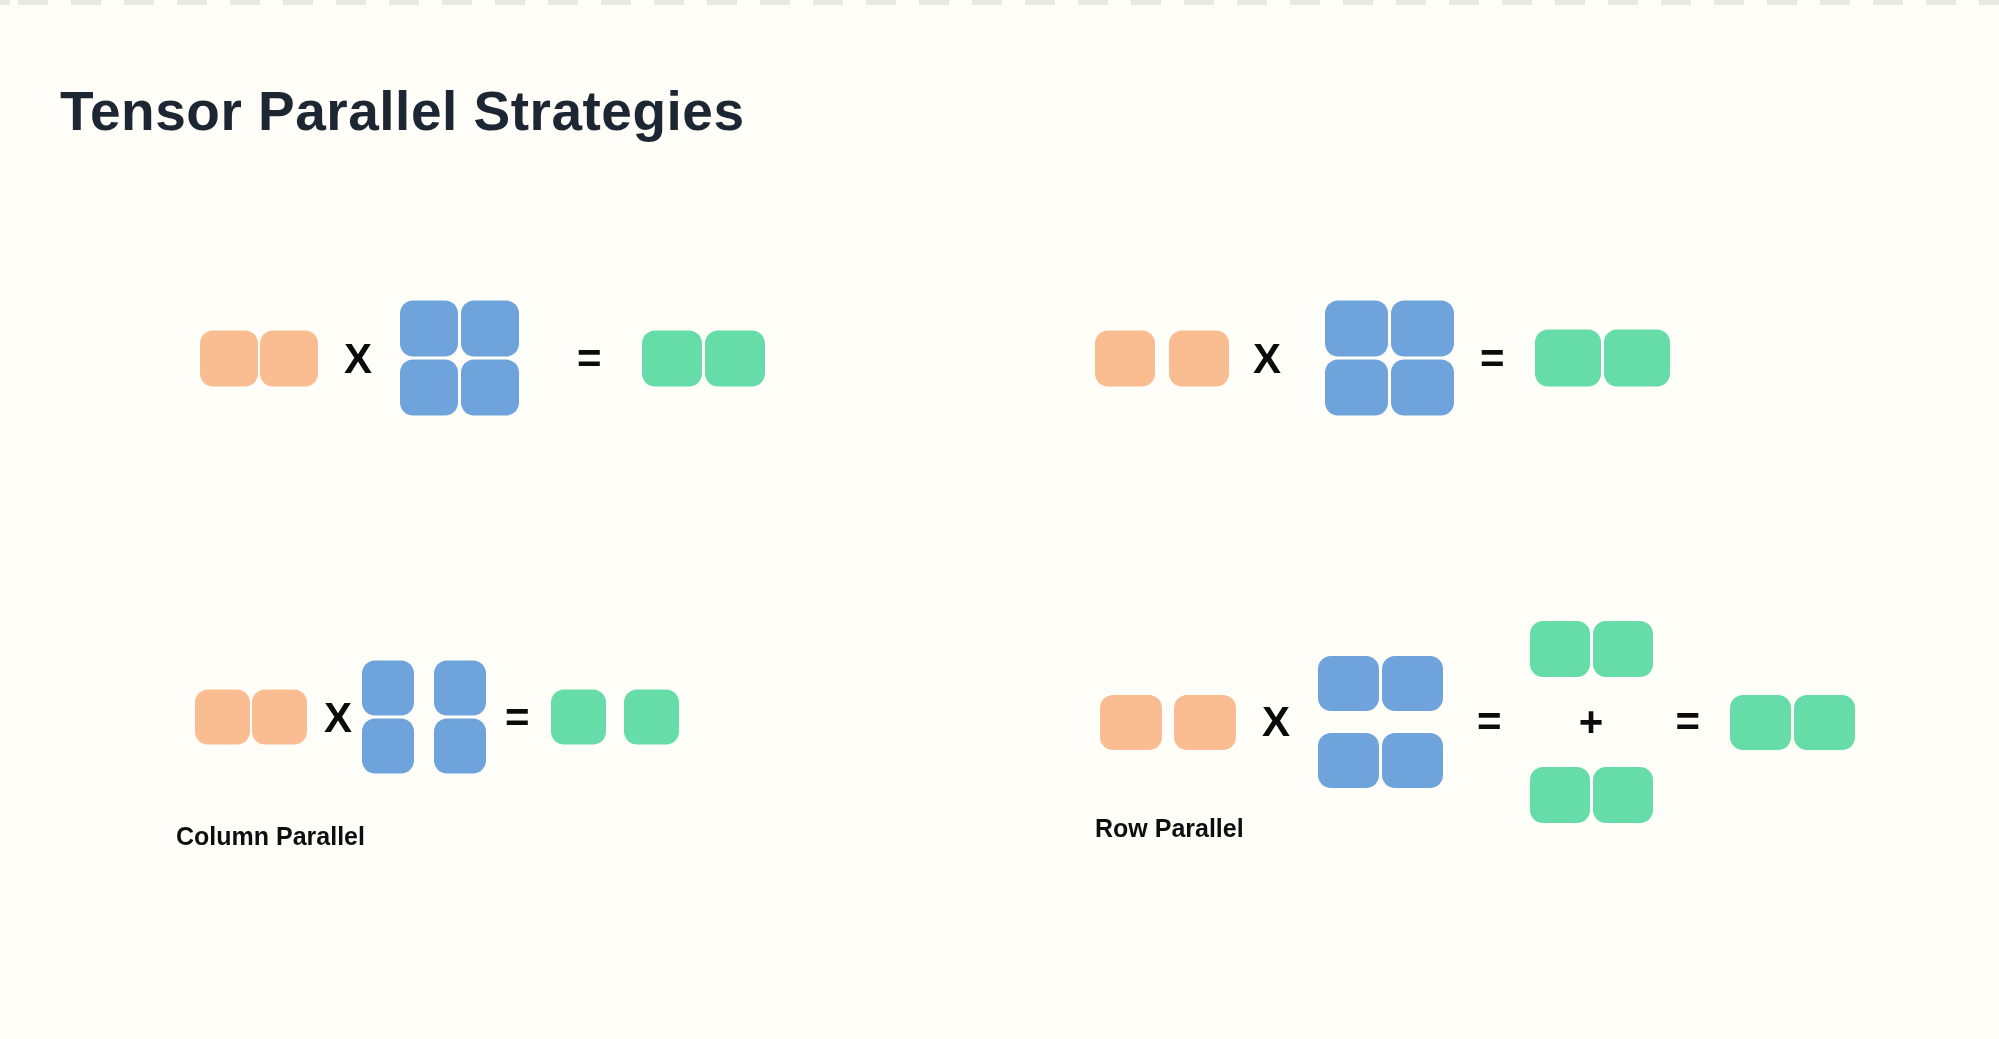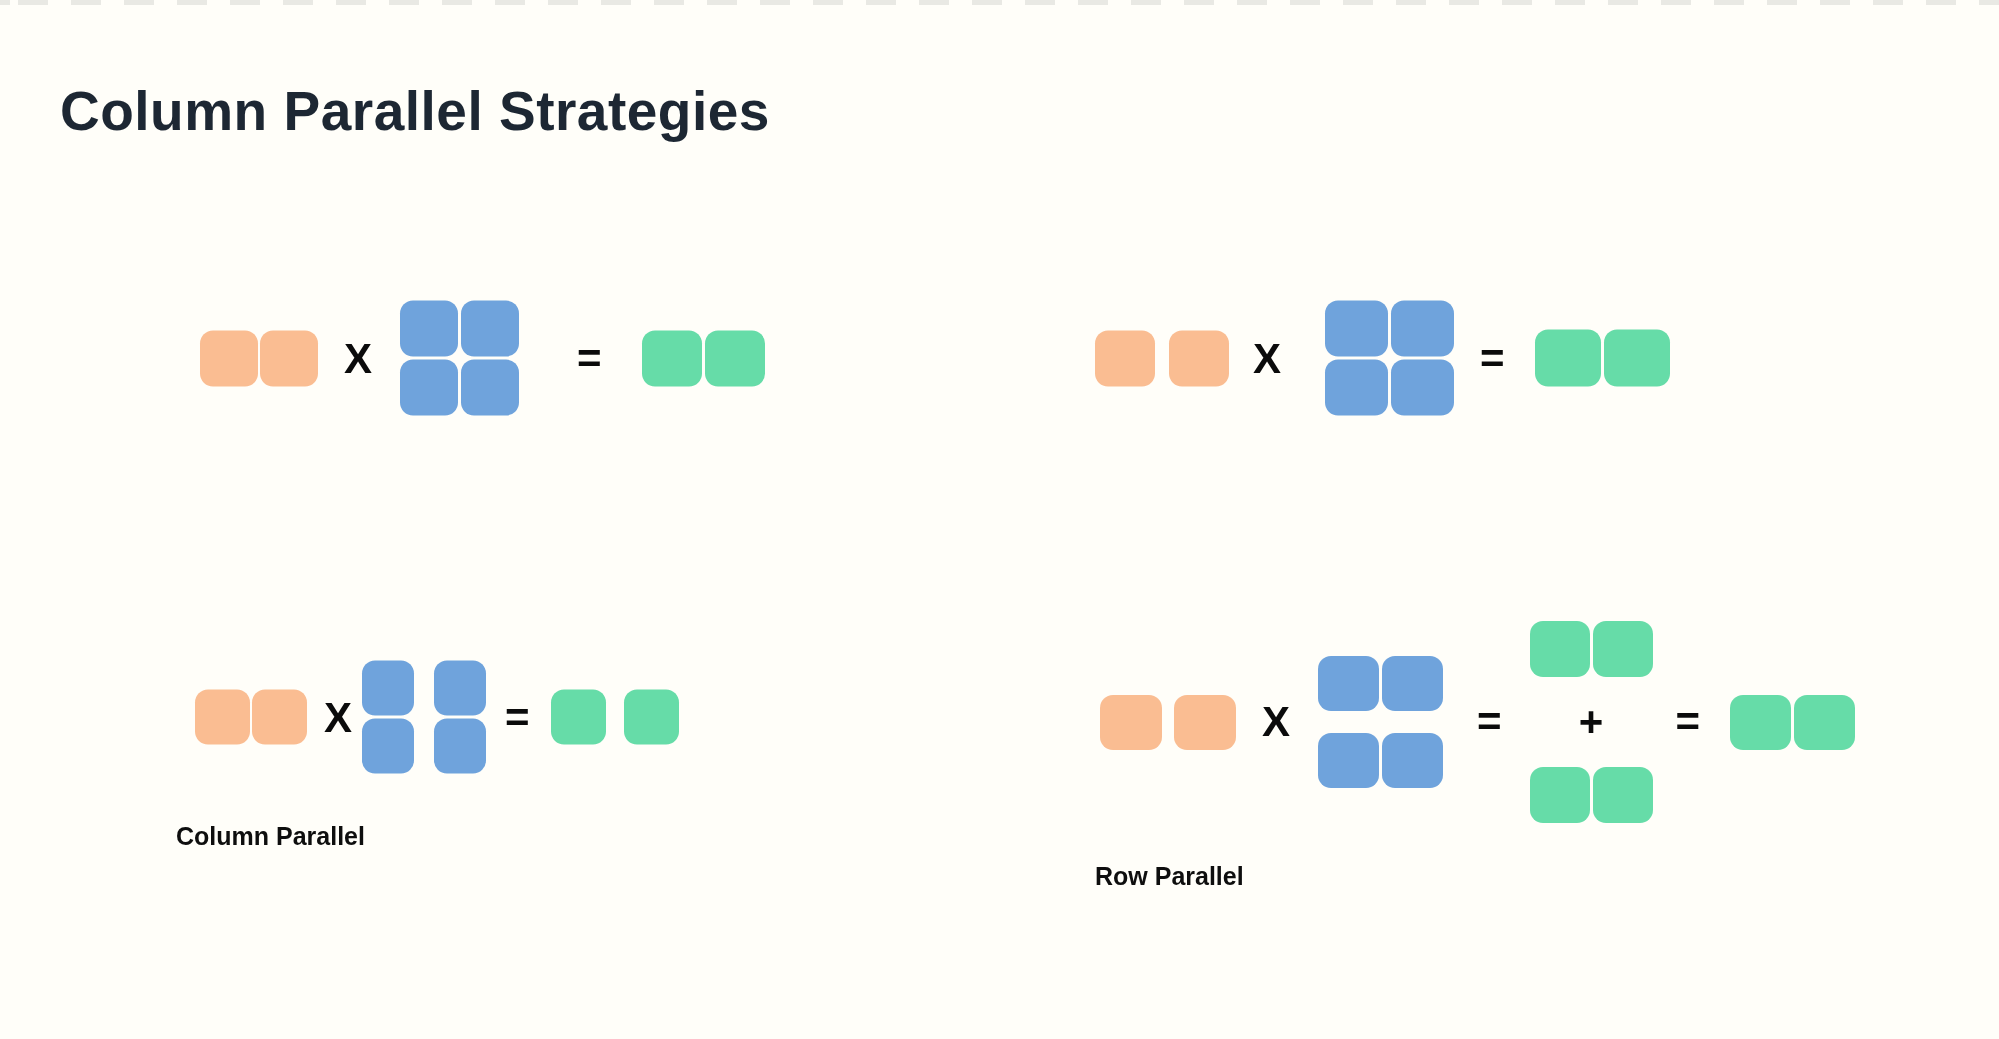--- a/index.html
+++ b/index.html
@@ -45,28 +45,28 @@
     align-items: center;
   }
   .diagram-label {
     position: absolute;
     font-size: 25px;
     font-weight: 700;
     color: #0E0E0E;
     white-space: nowrap;
   }
   #label-column { left: 176px; top: 822px; }
-  #label-row   { left: 1095px; top: 862px; }
+  #label-row   { left: 1095px; top: 814px; }
 </style>
 </head>
 <body style="background: rgb(255, 254, 249);">
 
 <div class="top-edge" style="background-image: repeating-linear-gradient(90deg, rgb(233, 233, 228) 0px, rgb(233, 233, 228) 30px, transparent 30px, transparent 53px);"></div>
 
-<h1 class="page-title" style="color: rgb(29, 39, 51);">Column Parallel Strategies</h1>
+<h1 class="page-title" style="color: rgb(29, 39, 51);">Tensor Parallel Strategies</h1>
 
 <div id="diagram-layer">
     <div class="diagram-group" style="left: 200px; top: 358px;">
       <div class="matrix" style="grid-template-columns: repeat(2, 58px); grid-template-rows: repeat(1, 56px); gap: 2px;">
         <div class="cell" style="background: rgb(250, 189, 146);"></div>
         <div class="cell" style="background: rgb(250, 189, 146);"></div>
       </div>
       <div class="op" style="color: rgb(11, 11, 11); margin-left: 26px;">X</div>
       <div class="matrix" style="grid-template-columns: repeat(2, 58px); grid-template-rows: repeat(2, 56px); gap: 3px; margin-left: 28px;">
         <div class="cell" style="background: rgb(111, 163, 220);"></div>

